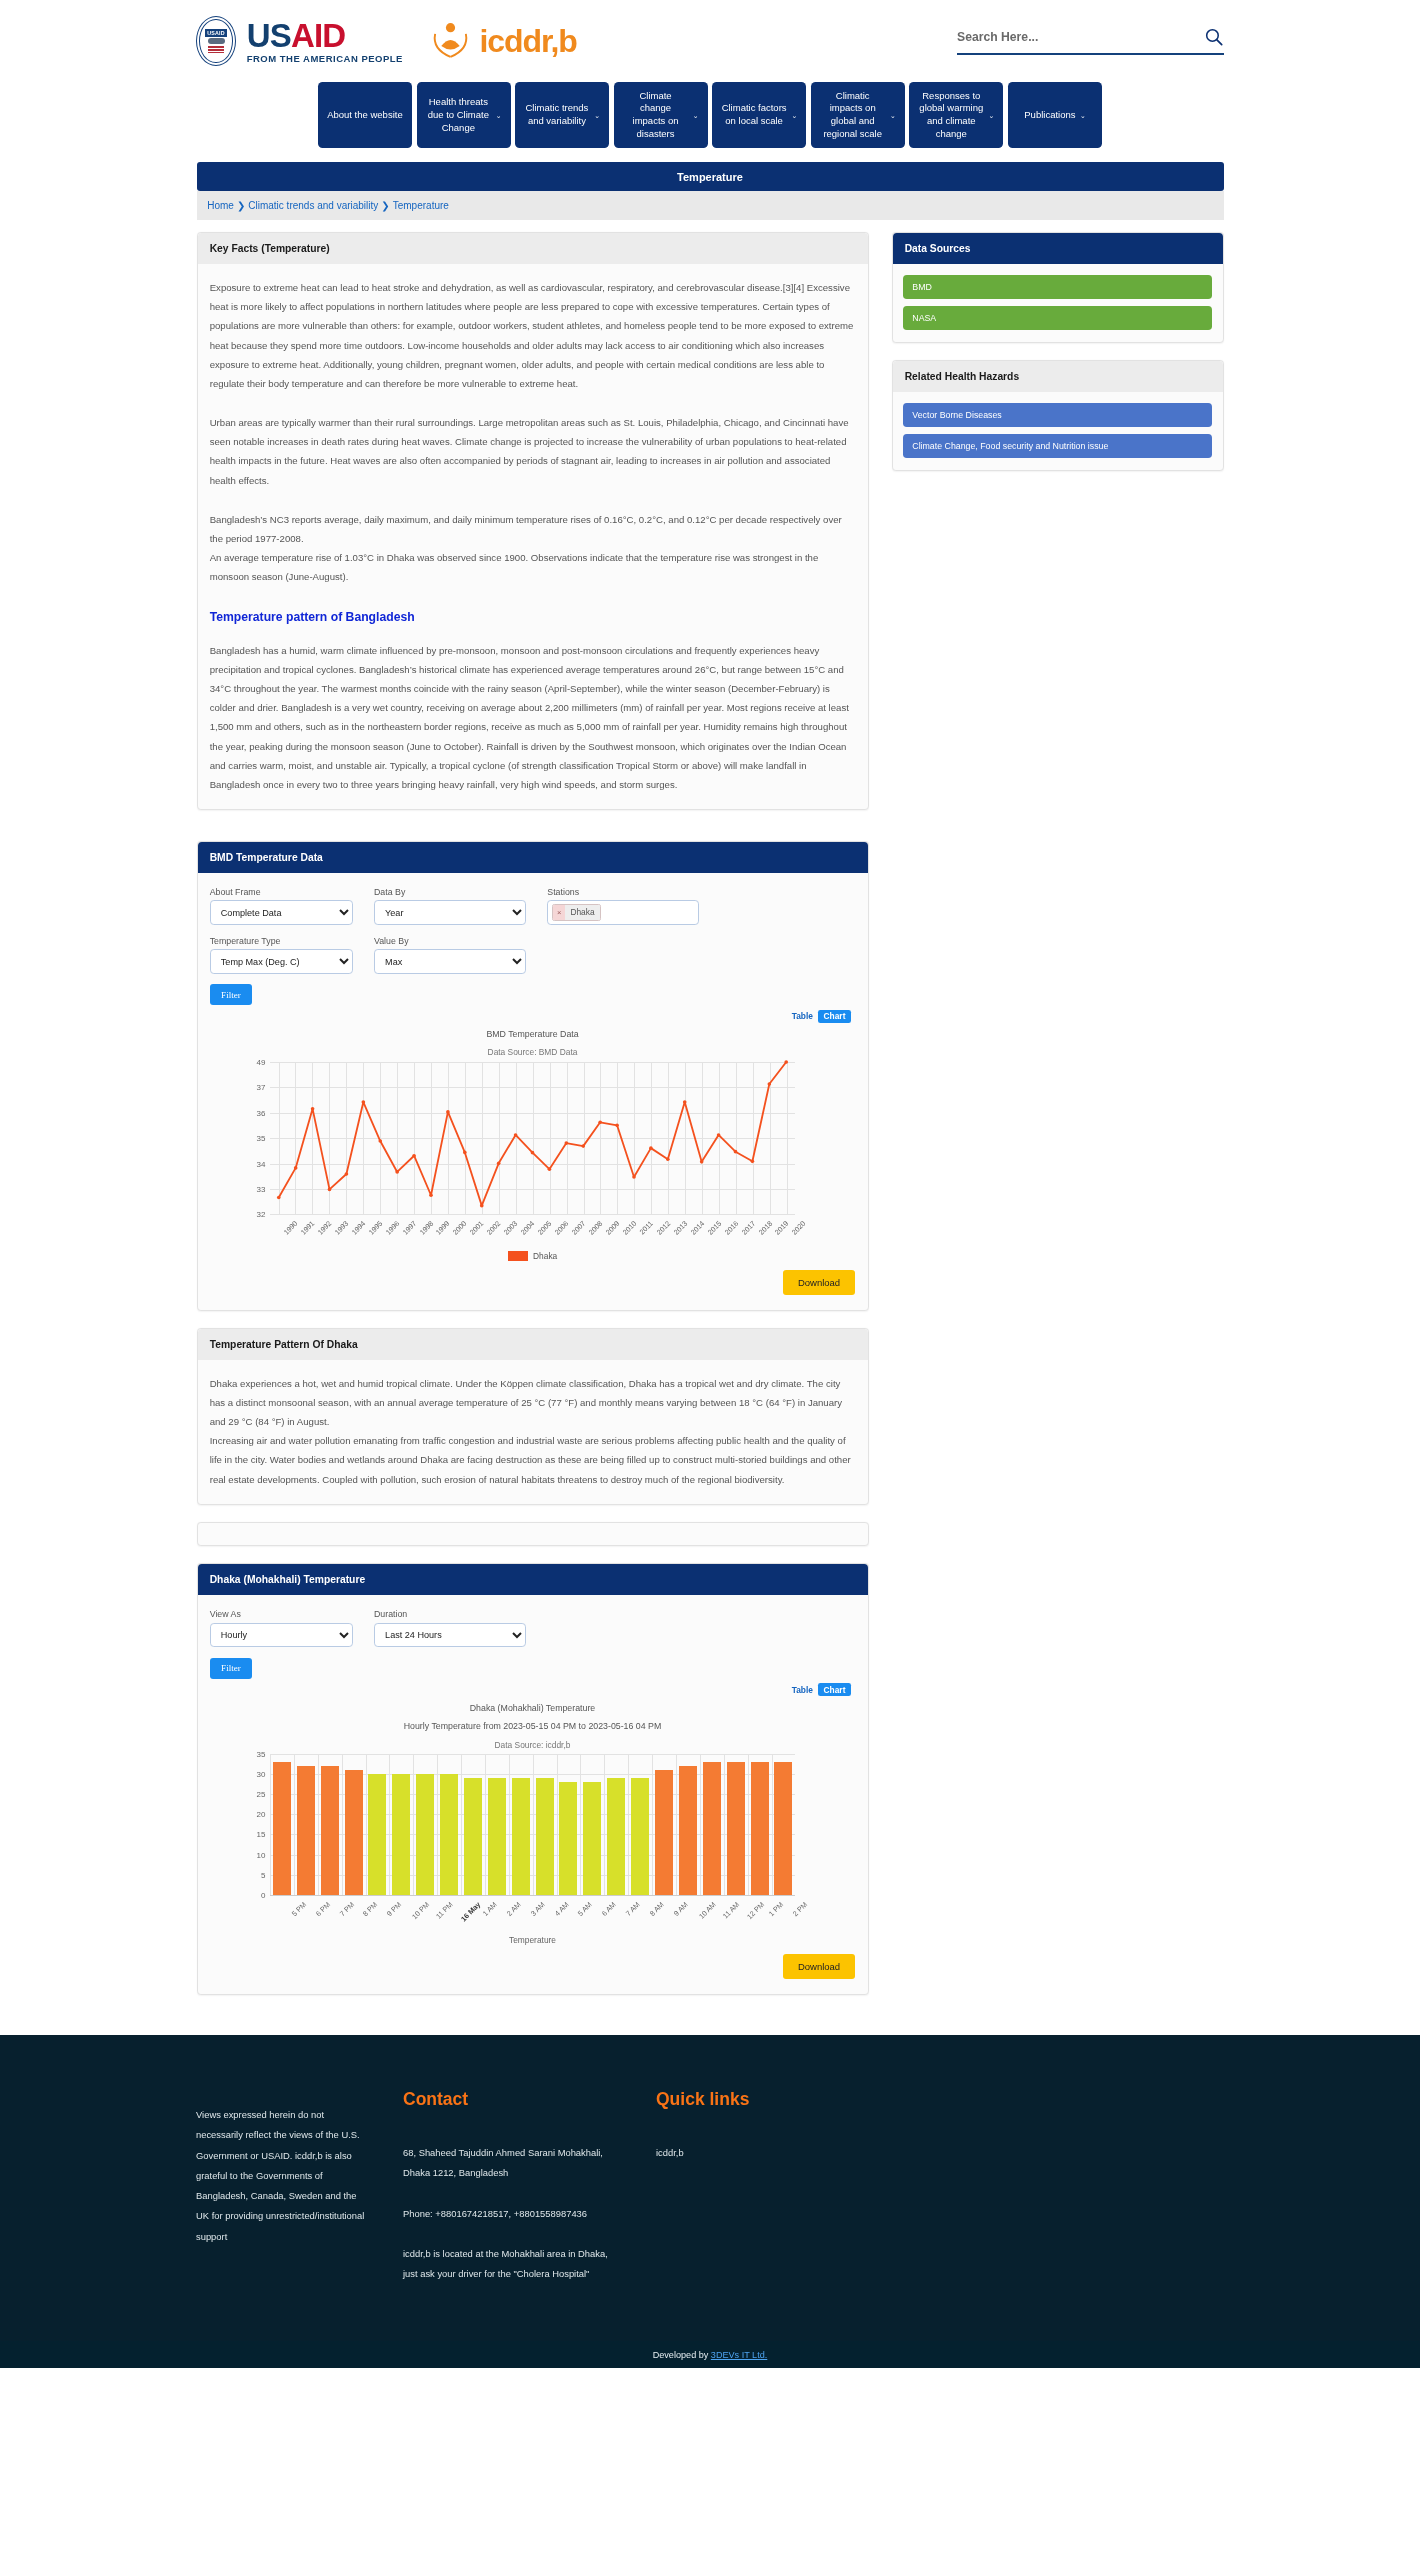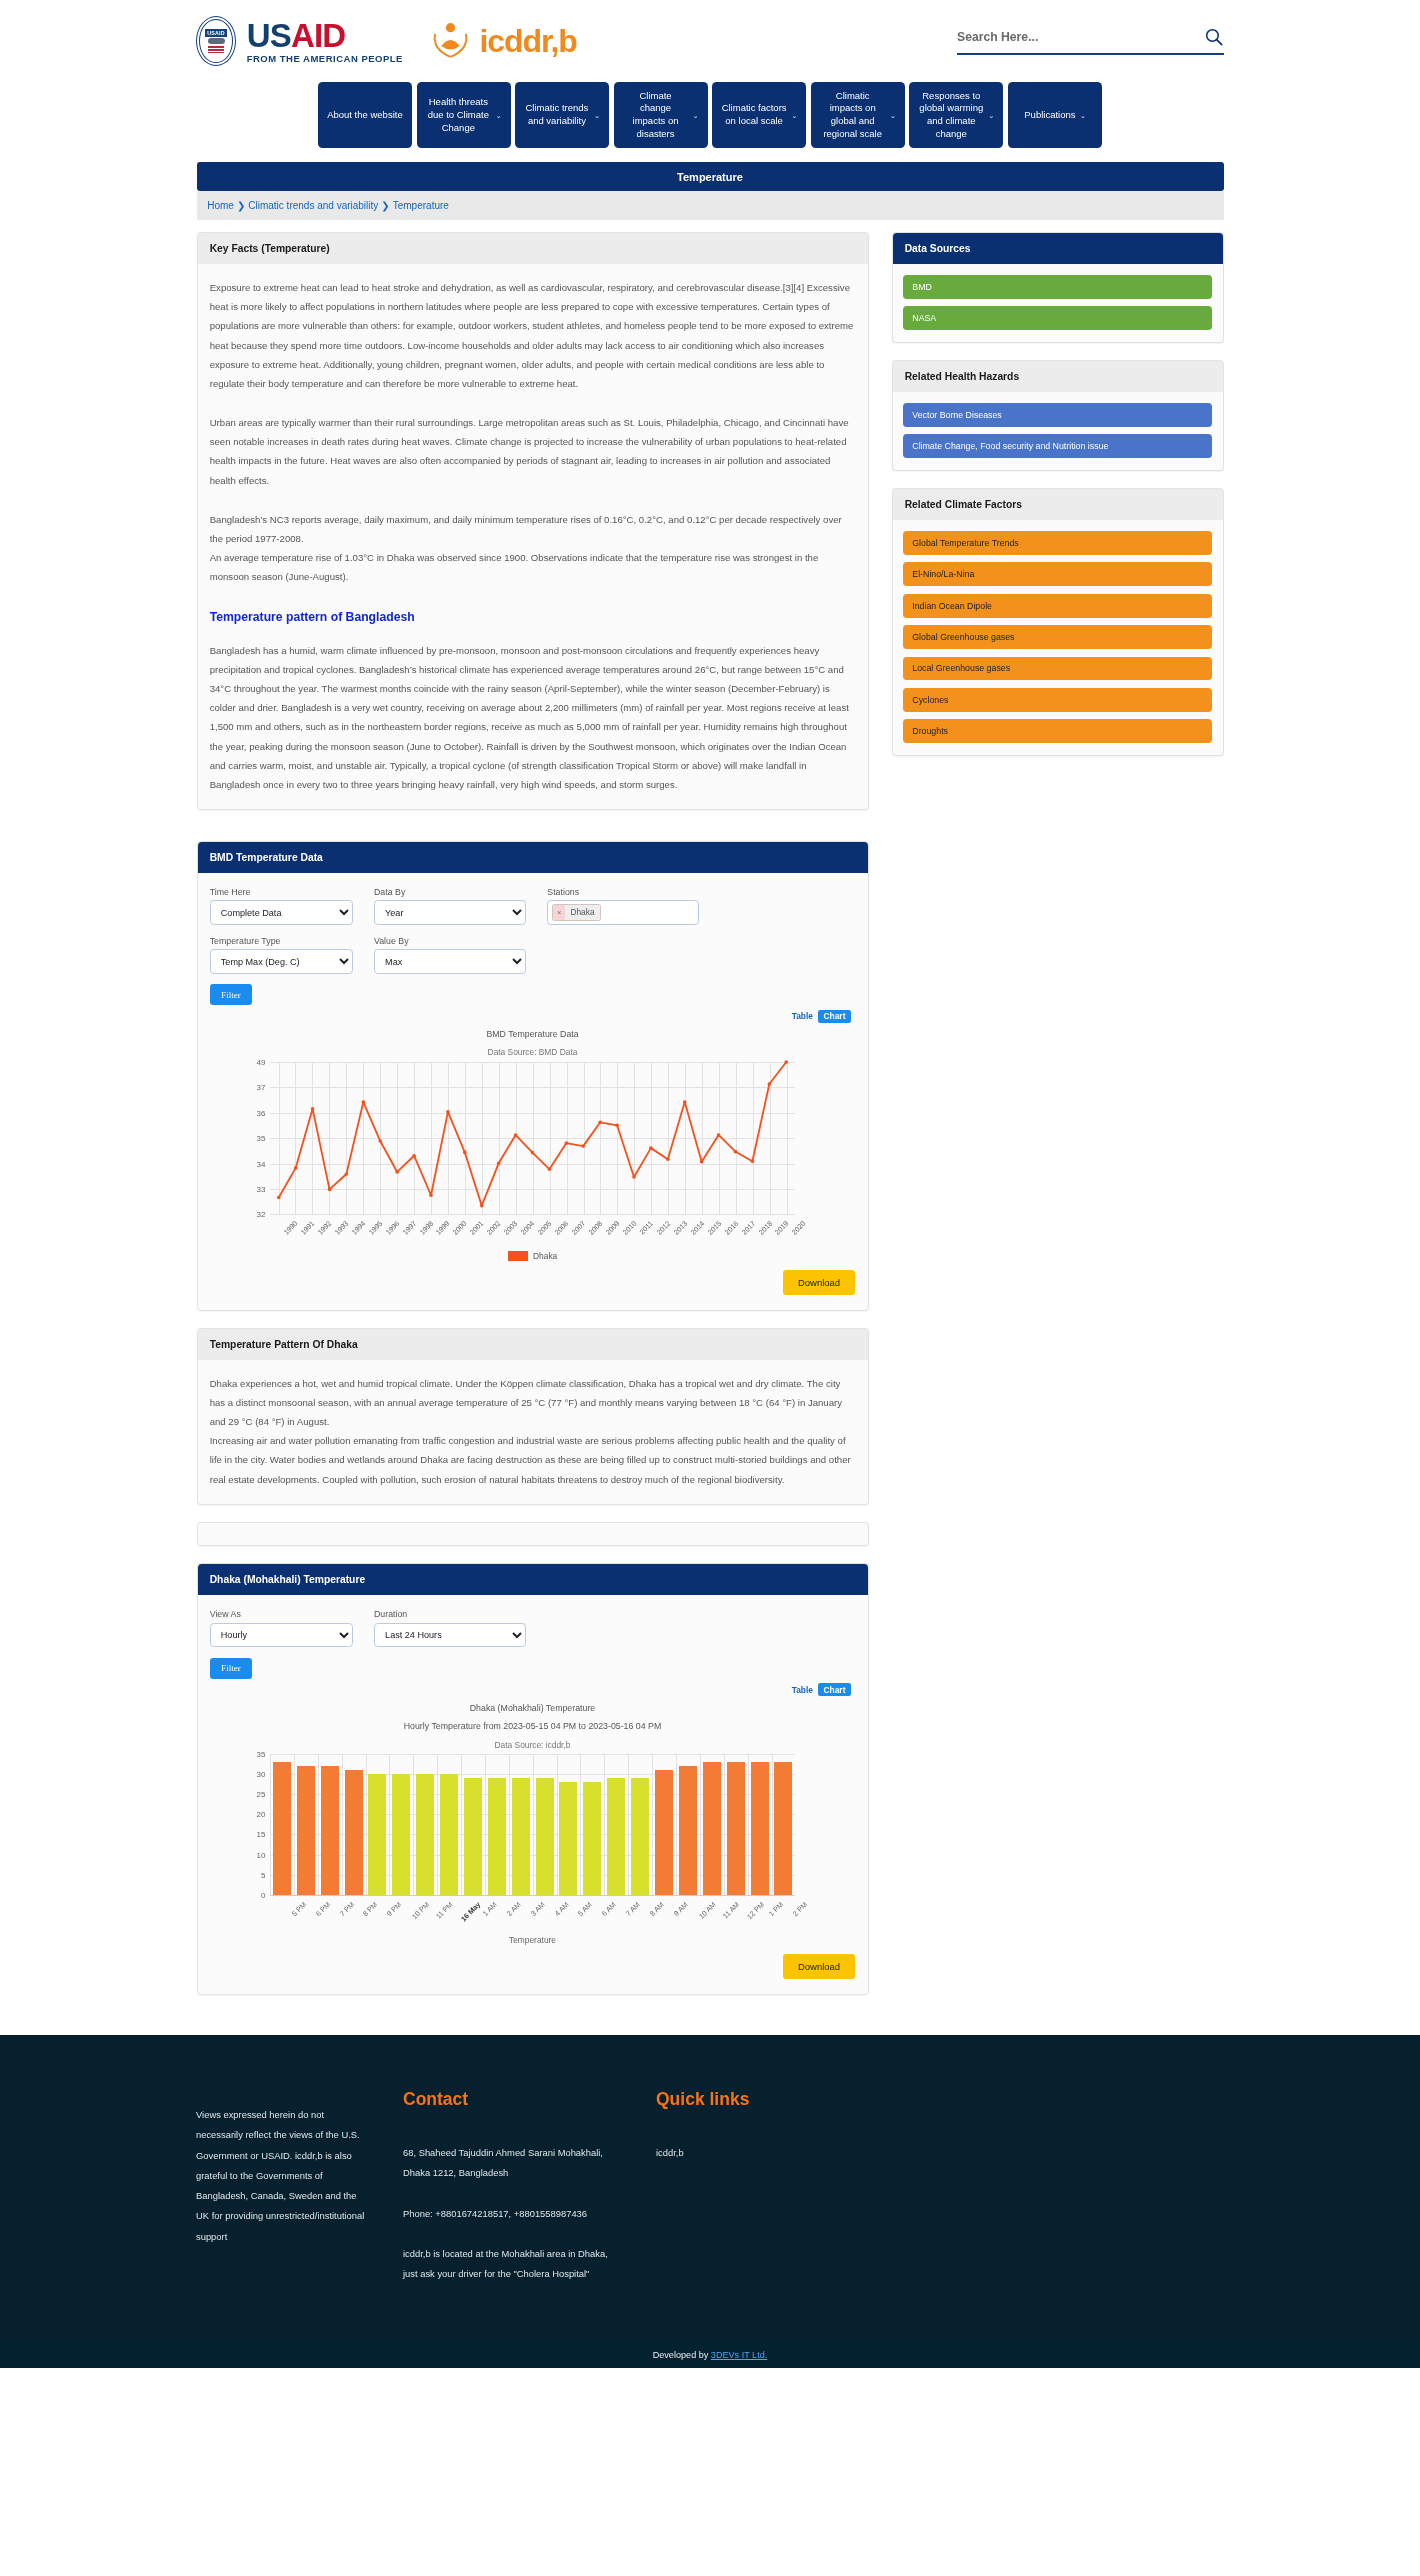--- a/index.html
+++ b/index.html
@@ -237,21 +237,21 @@
 
         <div style="height:13.7px"></div>
 
         <div class="card">
           <div class="card-head-blue">BMD Temperature Data</div>
           <div class="card-body">
 
             <div class="form-row">
               <div>
                 <div class="field">
-                  <label>Time Here</label>
+                  <label>About Frame</label>
                   <select><option>Complete Data</option></select>
                 </div>
                 <div class="field">
                   <label>Temperature Type</label>
                   <select><option>Temp Max (Deg. C)</option></select>
                 </div>
               </div>
               <div>
                 <div class="field wide">
                   <label>Data By</label>
@@ -552,32 +552,20 @@
         </div>
 
         <div class="card">
           <div class="card-head-grey">Related Health Hazards</div>
           <div class="card-body" style="padding:10.7px 10.7px 12.2px">
             <a class="pill blue">Vector Borne Diseases</a>
             <a class="pill blue">Climate Change, Food security and Nutrition issue</a>
           </div>
         </div>
 
-        <div class="card">
-          <div class="card-head-grey">Related Climate Factors</div>
-          <div class="card-body" style="padding:10.7px 10.7px 12.2px">
-            <a class="pill orange">Global Temperature Trends</a>
-            <a class="pill orange">El-Nino/La-Nina</a>
-            <a class="pill orange">Indian Ocean Dipole</a>
-            <a class="pill orange">Global Greenhouse gases</a>
-            <a class="pill orange">Local Greenhouse gases</a>
-            <a class="pill orange">Cyclones</a>
-            <a class="pill orange">Droughts</a>
-          </div>
-        </div>
 
       </div>
     </div>
   </div>
 
   <div class="footer">
     <div class="footer-grid">
       <div class="f-col c2">Views expressed herein do not necessarily reflect the views of the U.S. Government or USAID. icddr,b is also grateful to the Governments of Bangladesh, Canada, Sweden and the UK for providing unrestricted/institutional support</div>
       <div class="f-col c3">
         <div class="f-head">Contact</div>

